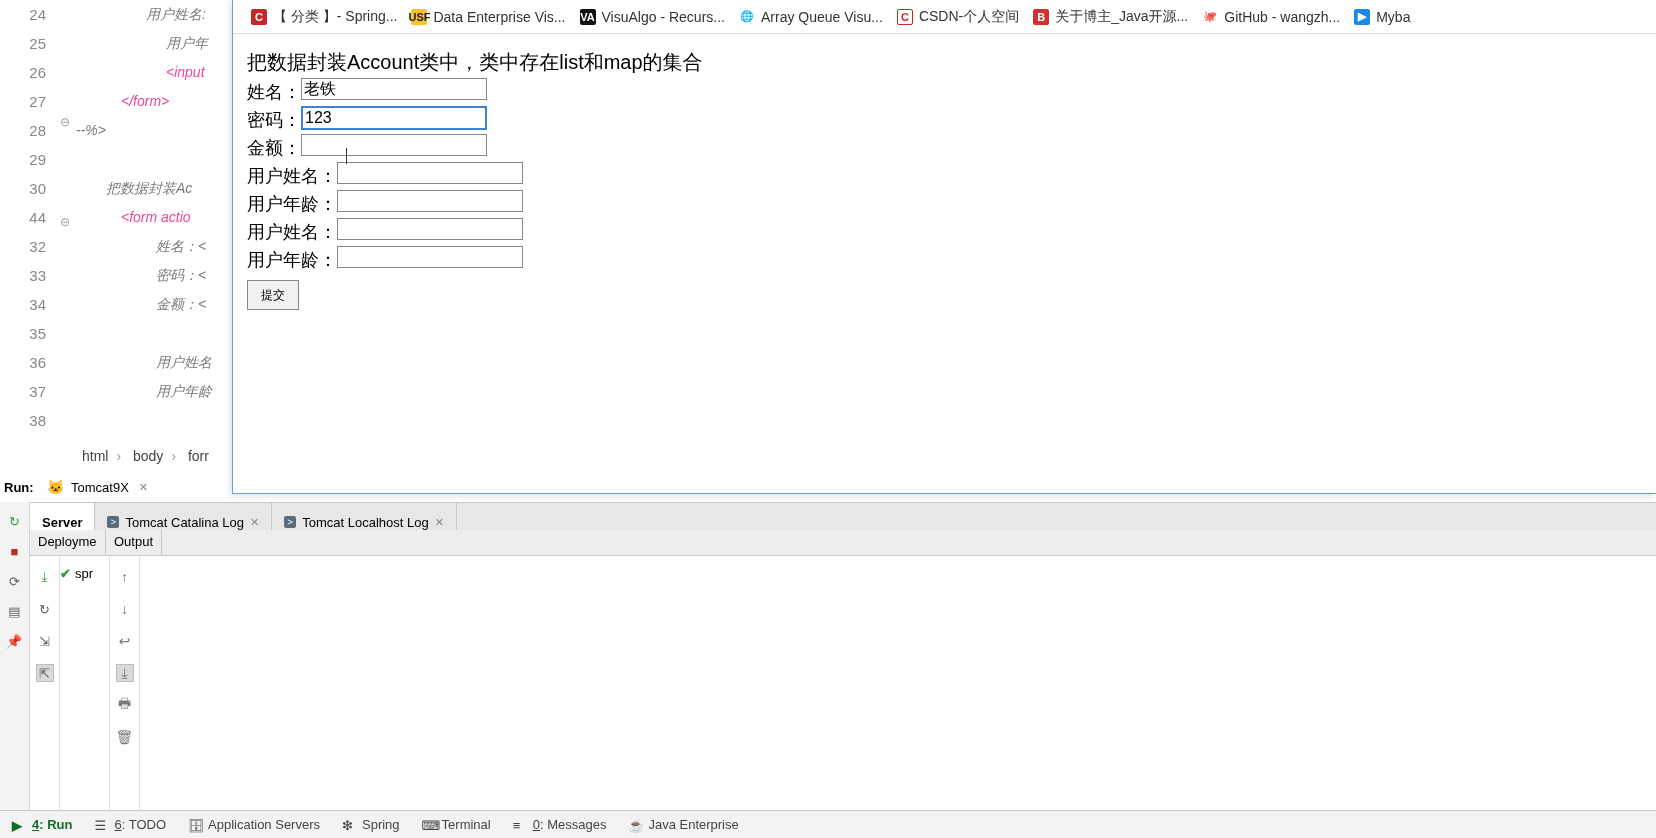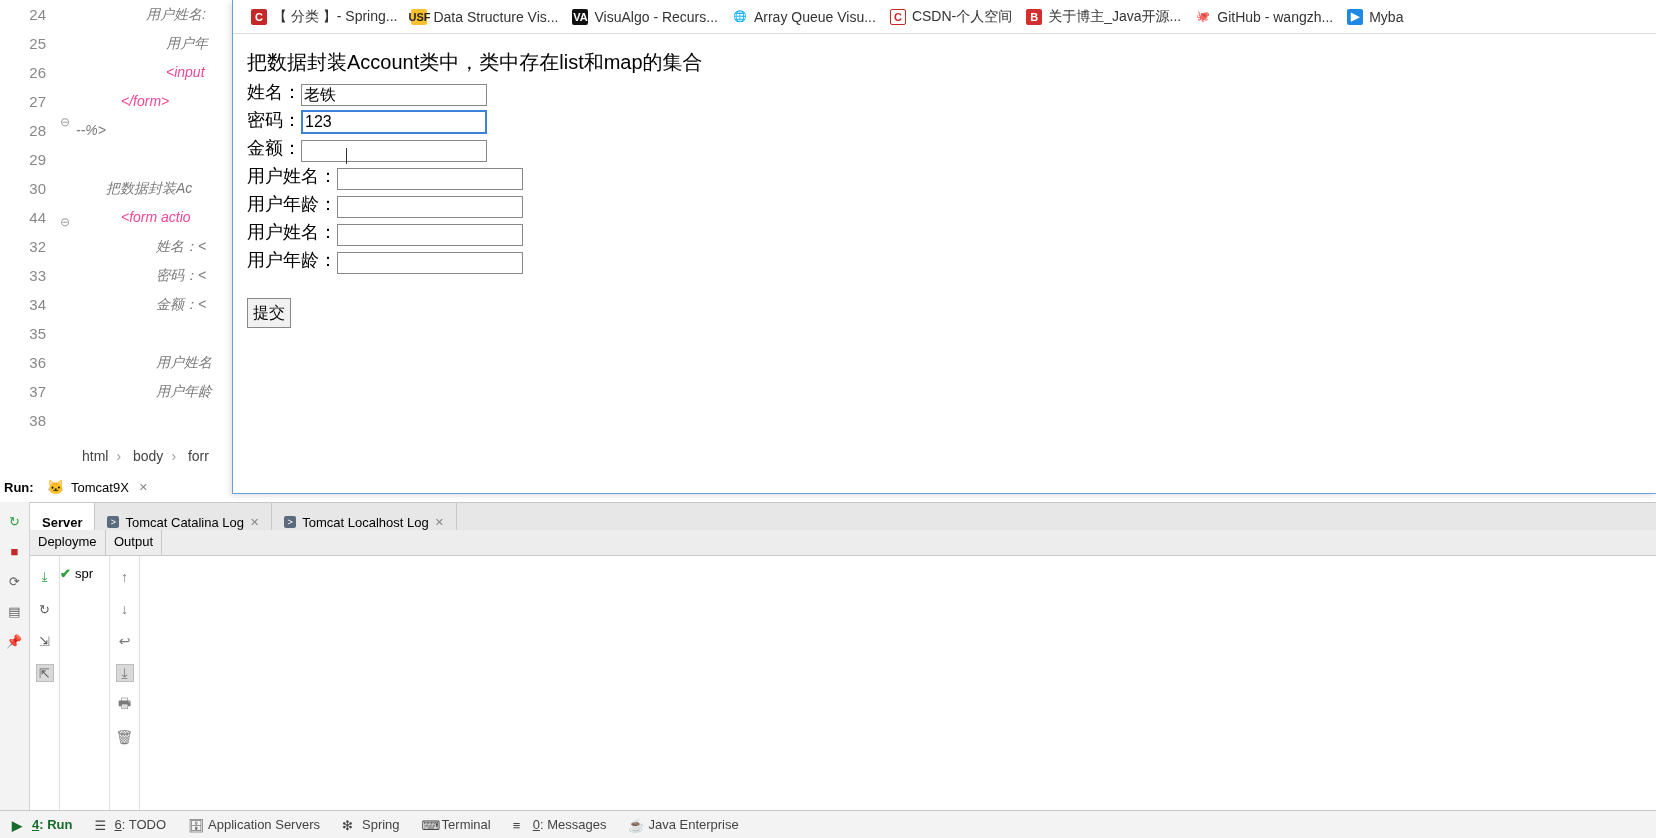--- a/index.html
+++ b/index.html
@@ -25,27 +25,27 @@
 .ico-yel   { background:#fbc02d; color:#222; }
 .ico-blk   { background:#111; color:#fff; }
 .ico-globe { color:#6b6b6b; font-size:15px; background:none; }
 .ico-csdn  { background:#fff; color:#c62828; border:1px solid #c62828; font-size:9px; }
 .ico-blog  { background:#d32f2f; color:#fff; }
 .ico-gh    { color:#111; font-size:15px; background:none; }
 .ico-blue  { background:#1e88e5; color:#fff; }
 
 .page { padding:14px 10px 10px 14px; font-size:18px; color:#000; line-height:28px; }
 .page h3 { font-weight:400; font-size:20px; margin-bottom:2px; }
-.frow { display:flex; align-items:flex-end; height:28px; }
+.frow { display:flex; align-items:flex-start; height:28px; }
 .frow label { font-size:18px; white-space:nowrap; }
 .frow input[type=text] { height:22px; border:1px solid #888; background:#fff; font-size:16px; padding:0 2px; }
 .frow input.focus { border:2px solid #3b82d8; outline:none; height:24px; }
 .w1 { width:186px; }
 .w2 { width:186px; }
-.submit { margin-top:24px; height:30px; width:44px; border:1px solid #888; background:#f1f1f1; font-size:16px; cursor:pointer; }
+.submit { margin-top:6px; height:30px; width:52px; border:1px solid #888; background:#f1f1f1; font-size:12px; cursor:pointer; }
 .caret { position:absolute; width:1px; height:16px; background:#333; }
 
 
 .run-bar { position:absolute; left:0; top:476px; right:0; height:22px; display:flex; align-items:center; padding-left:4px; font-size:13px; }
 .run-bar .lbl { font-weight:700; margin-right:14px; }
 .run-bar .cfg { display:inline-flex; align-items:center; gap:6px; }
 .run-bar .cfg .ico { font-size:14px; }
 .run-bar .close { margin-left:4px; color:#888; font-size:11px; }
 
 .tabs-row { position:absolute; left:30px; top:502px; right:0; height:40px; display:flex; align-items:stretch; background:#e7e7e7; border-top:1px solid #c8c8c8; border-bottom:1px solid #c8c8c8; }
@@ -132,21 +132,21 @@
 </div>
 
 <div class="browser">
   <div class="bookmarks" id="bookbar">
       <span class="bm">
         <span class="ico ico-red">C</span>
         <span>【 分类 】- Spring...</span>
       </span>
       <span class="bm">
         <span class="ico ico-yel">USF</span>
-        <span>Data Structure Vis...</span>
+        <span>Data Enterprise Vis...</span>
       </span>
       <span class="bm">
         <span class="ico ico-blk">VA</span>
         <span>VisuAlgo - Recurs...</span>
       </span>
       <span class="bm">
         <span class="ico ico-globe">🌐</span>
         <span>Array Queue Visu...</span>
       </span>
       <span class="bm">

